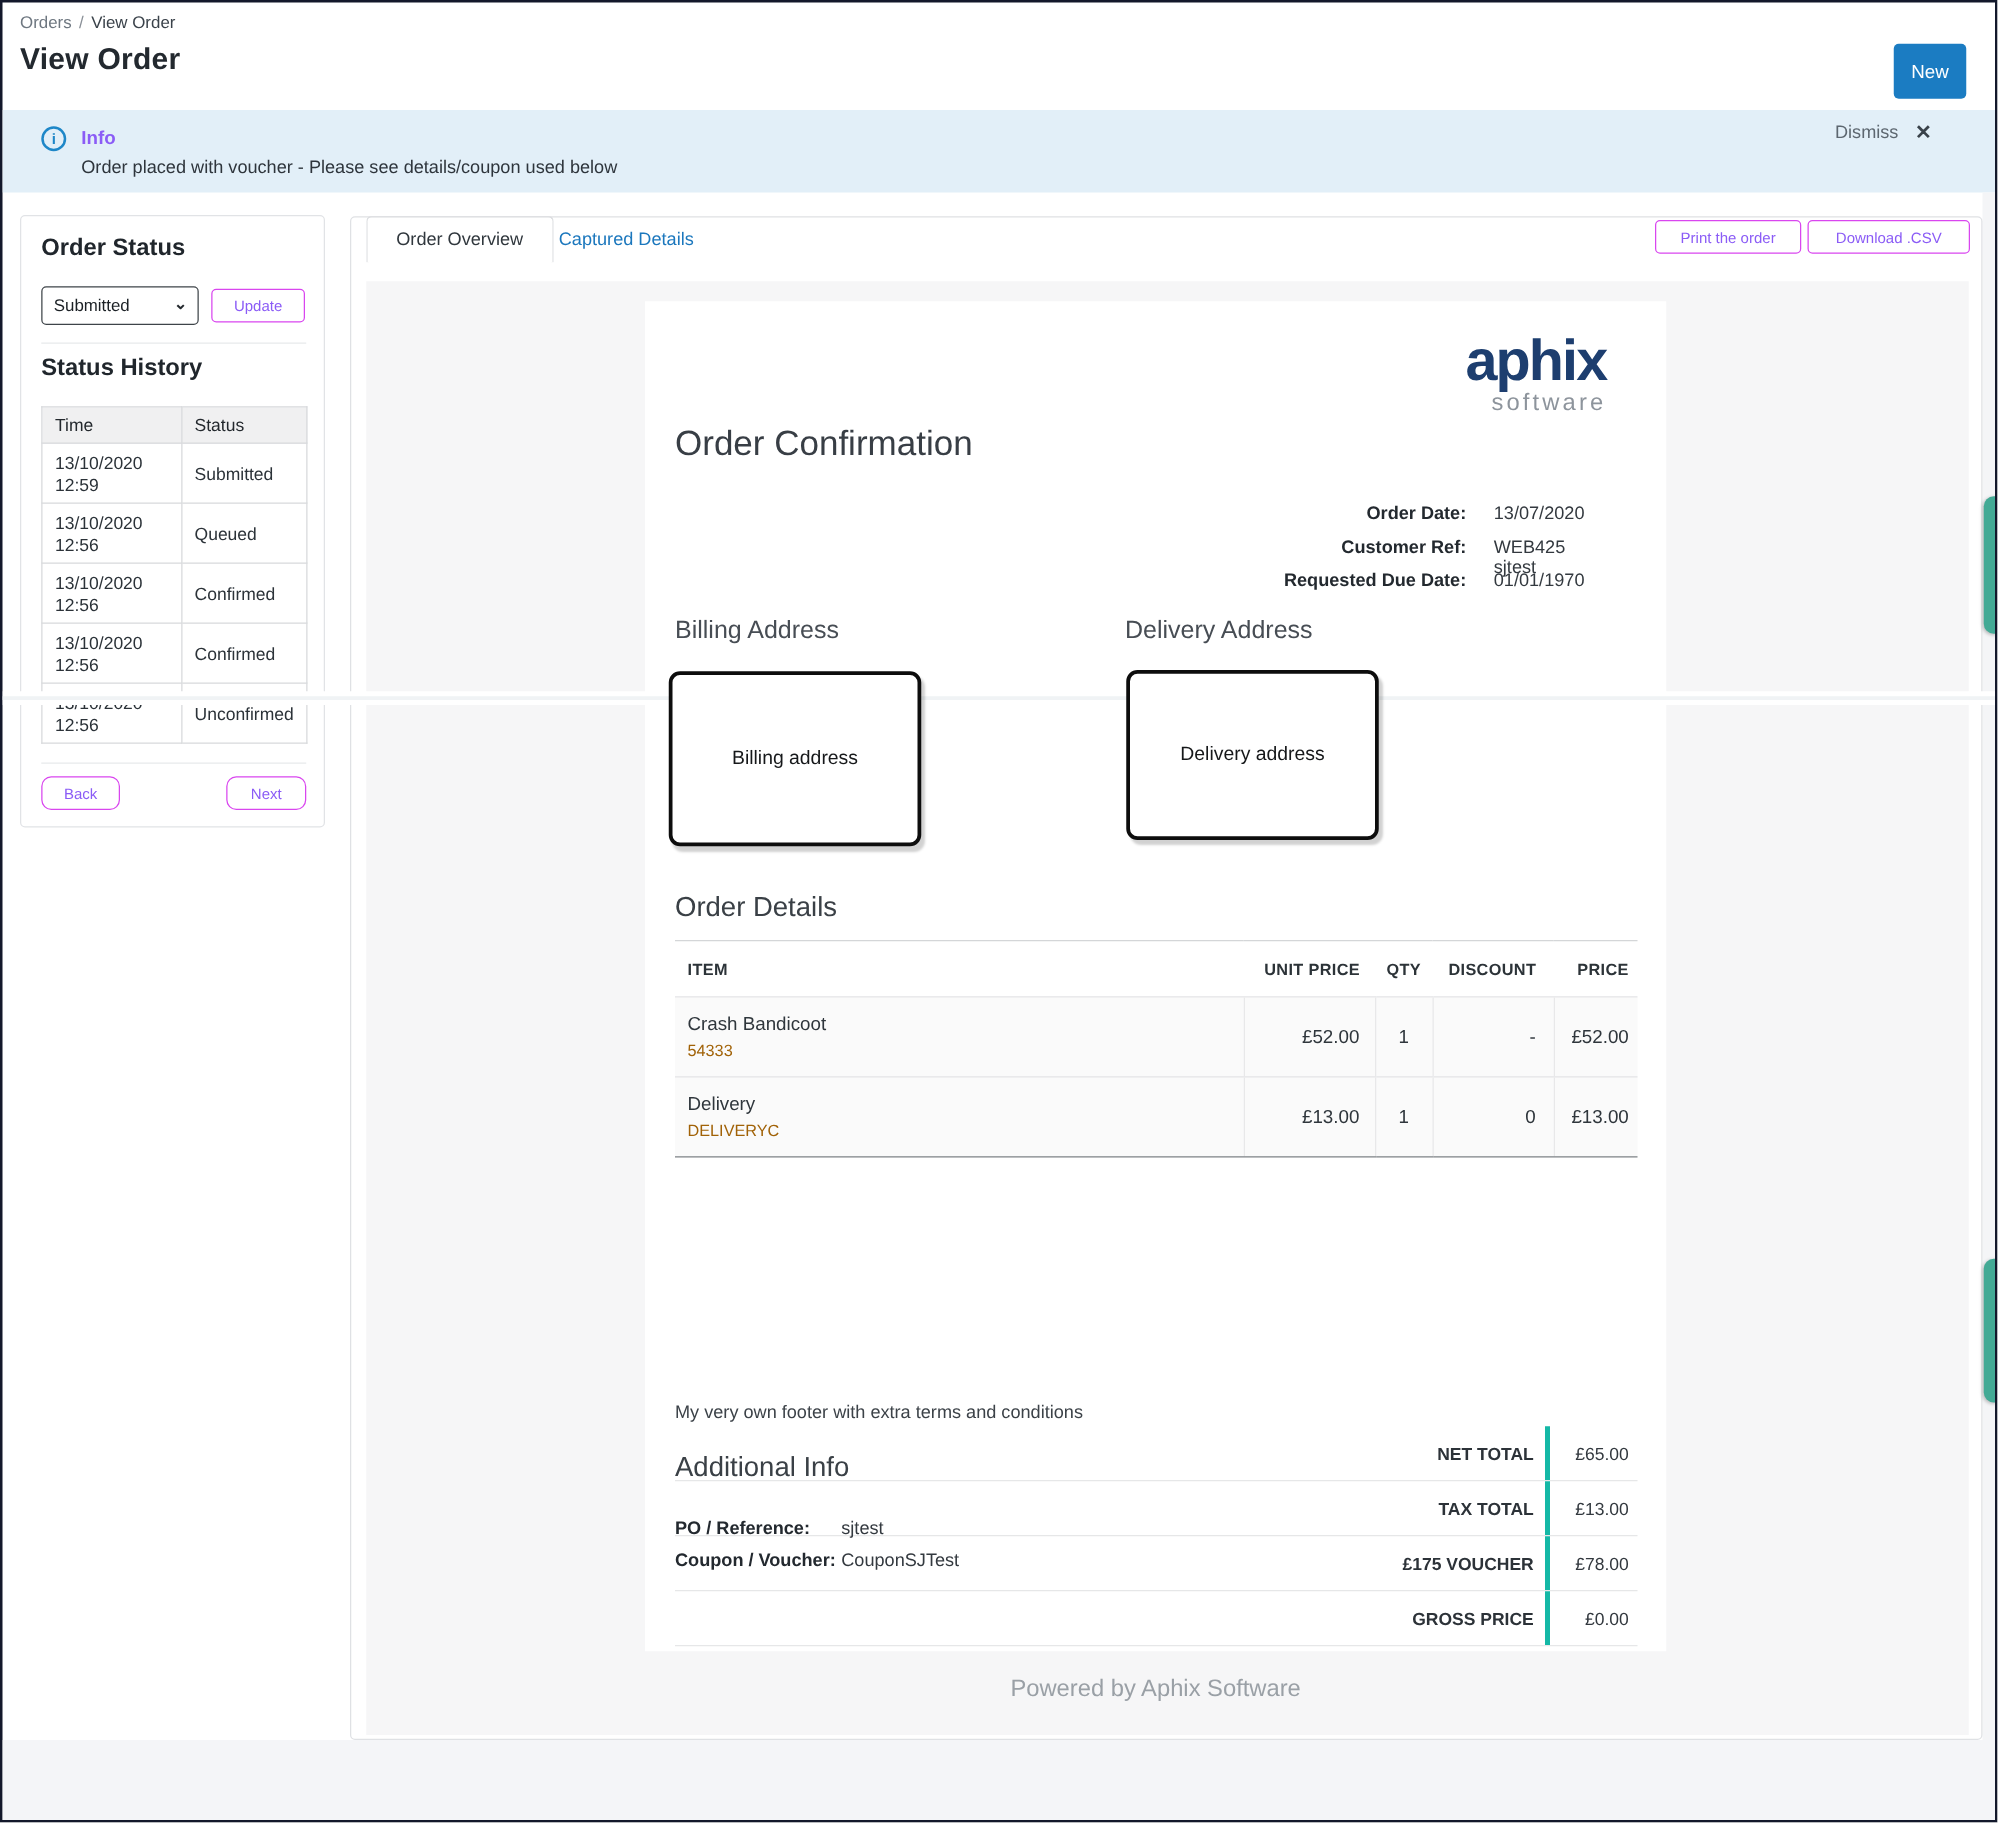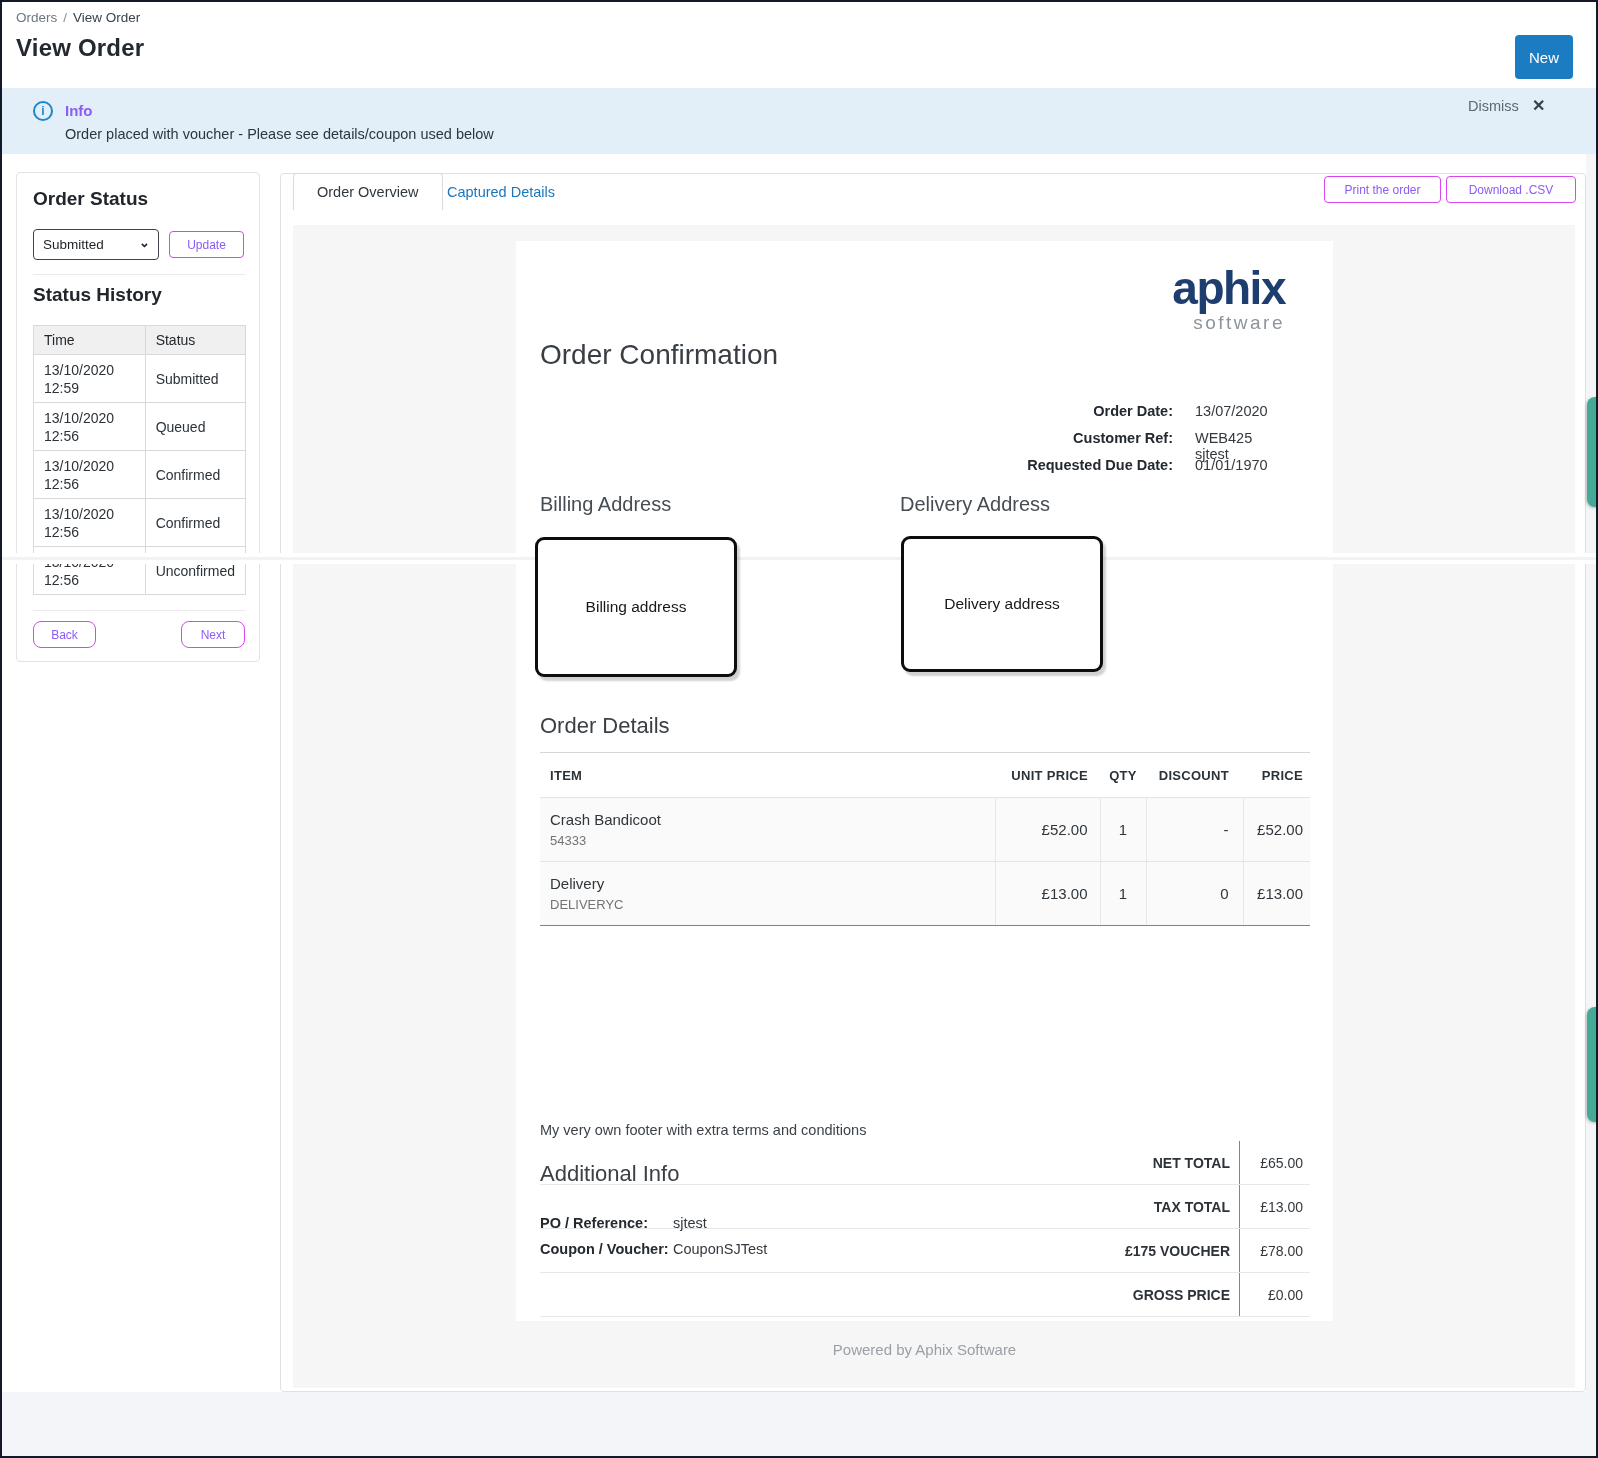--- a/index.html
+++ b/index.html
@@ -93,34 +93,34 @@
   .items-table th { border-top:1px solid #d4d6d8; border-bottom:1px solid #e3e4e6; font-size:13px; font-weight:bold;
     color:#2c3338; height:45px; letter-spacing:.3px; }
   .items-table td { font-size:15px; color:#2f363c; height:64px; background:#fafafa; border-bottom:1px solid #e3e4e6; }
   .items-table tr.last-item td { border-bottom:1px solid #7e8286; }
   .c-item { text-align:left; padding-left:10px; }
   .c-unit { text-align:right; padding-right:12px; }
   .c-qty { text-align:center; }
   .c-disc { text-align:right; padding-right:14px; }
   .c-price { text-align:right; padding-right:7px; }
   td.c-unit, td.c-qty, td.c-disc, td.c-price { border-left:1px solid #e8e8e9; }
-  .sku { font-size:13px; color:#737373; margin-top:5px; }
+  .sku { font-size:13px; color:#a16207; margin-top:5px; }
   .totals { position:absolute; left:24px; top:900px; width:770px; }
   .tot-row { display:flex; height:44px; border-bottom:1px solid #e6e7e8; }
   .tot-label { width:700px; text-align:right; padding-right:9px; font-size:14px; font-weight:bold; color:#2c3238;
-    border-right:1px solid #14b8a6; display:flex; align-items:center; justify-content:flex-end; }
+    border-right:4px solid #14b8a6; display:flex; align-items:center; justify-content:flex-end; }
   .tot-value { width:70px; text-align:right; padding-right:7px; font-size:14px; color:#33393f;
     display:flex; align-items:center; justify-content:flex-end; }
   .foot-note { position:absolute; left:24px; top:881px; font-size:14.5px; color:#3c4248; }
   .addinfo-h { position:absolute; left:24px; top:920px; font-size:22px; color:#3a4046; }
   .info-rows { position:absolute; left:24px; top:974px; }
   .info-row { display:flex; height:26px; align-items:flex-start; }
   .info-label { width:133px; font-size:14.5px; font-weight:bold; color:#23292f; }
   .info-value { font-size:14.5px; color:#33393f; }
-  .powered { position:absolute; left:223px; top:1116px; width:817px; text-align:center; font-size:15px; color:#9aa0a6; }
+  .powered { position:absolute; left:223px; top:1116px; width:817px; text-align:center; font-size:19px; color:#9aa0a6; }
 
   
   .right-strip { left:1584px; top:152px; width:10px; height:1238px; background:#f4f5f7; }
   .bottom-strip { left:0; top:1390px; width:1594px; height:64px; background:#f4f5f8; }
   .page-break { left:0; top:551px; width:1594px; height:11px; background:#fff; z-index:40; }
   .page-break::after { content:""; position:absolute; left:0; top:4px; width:100%; height:3px; background:#f0f3f5; }
   .side-tab { left:1585px; width:11px; background:#43aa95; border-radius:8px 0 0 8px; z-index:60;
     box-shadow:-1px 1px 3px rgba(0,0,0,0.25); cursor:pointer; }
   .side-tab-1 { top:395px; height:110px; }
   .side-tab-2 { top:1005px; height:115px; }

